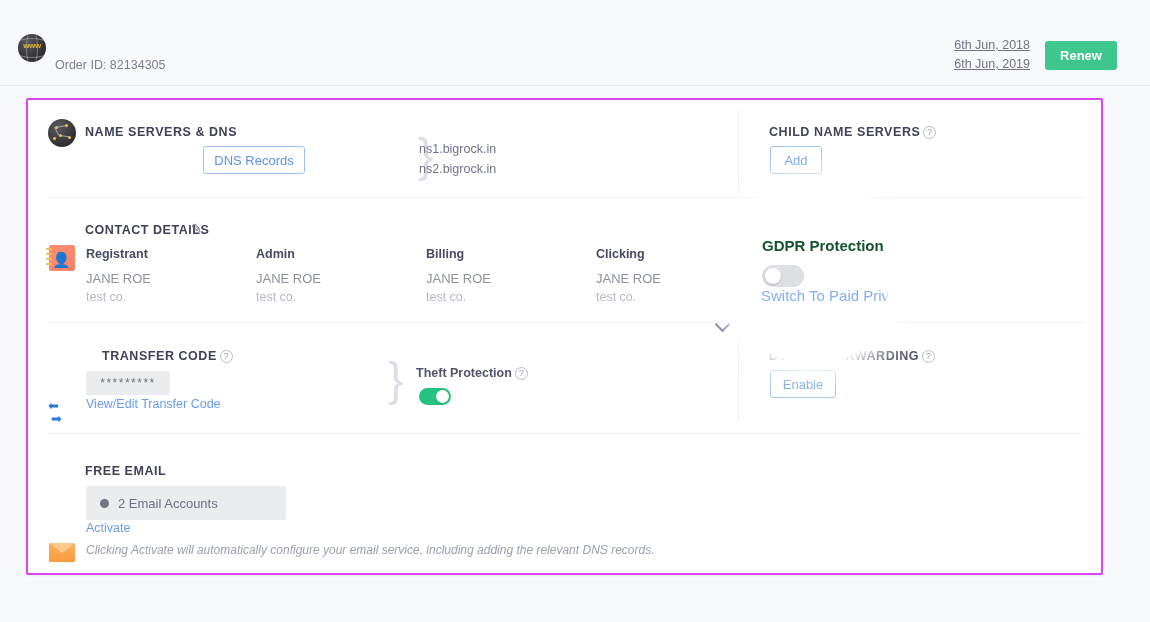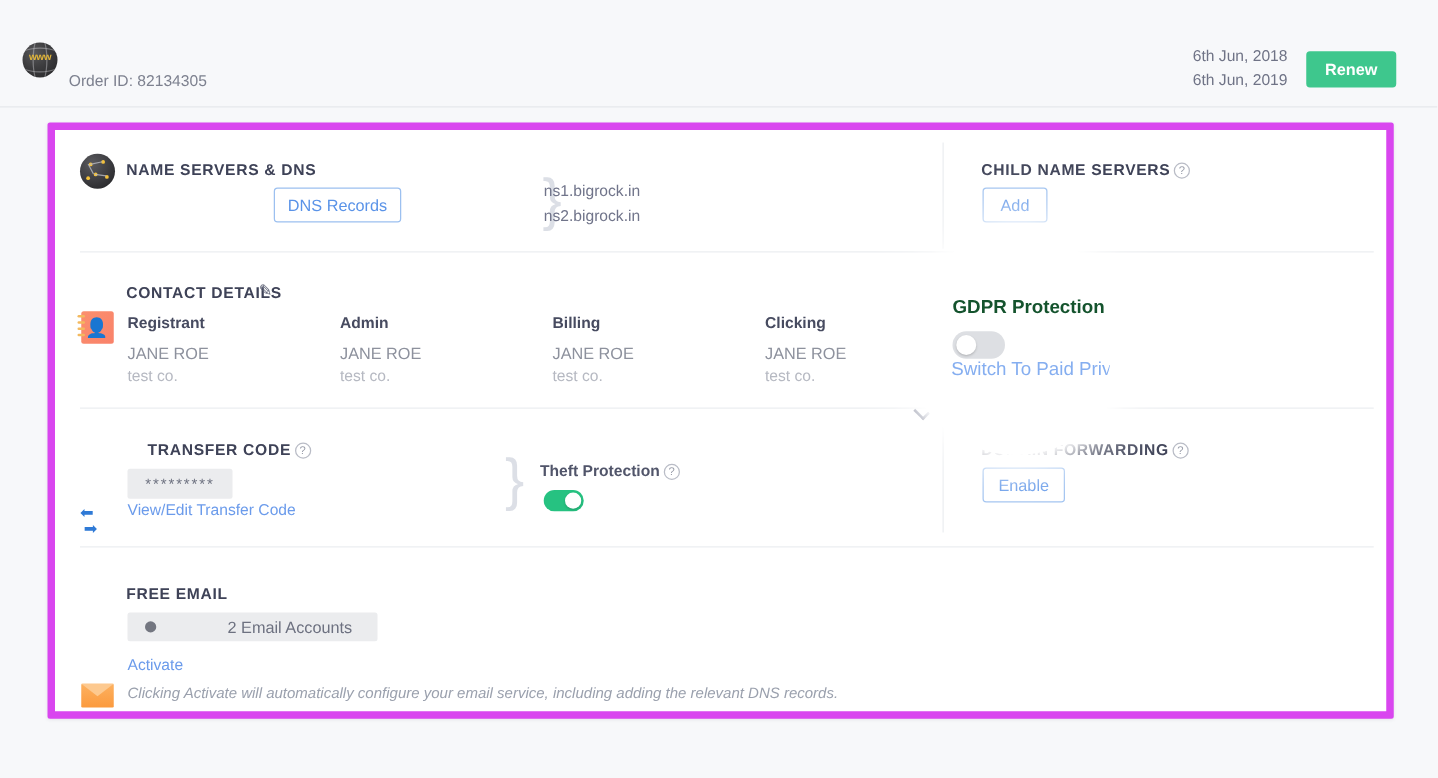--- a/index.html
+++ b/index.html
@@ -39,35 +39,35 @@
     position: absolute; left: 54px; top: 33px;
     font-size: 16.5px; font-weight: bold; letter-spacing: .4px;
     color: #3e4257;
   }
   .hdr-sub {
     position: absolute; left: 55px; top: 58px;
     font-size: 12.5px; color: #7d818f;
   }
   .hdr-dates {
     position: absolute; right: 120px; top: 36px;
-    text-align: right; font-size: 12.5px; color: #6f7386; line-height: 19px;
+    text-align: right; font-size: 12.5px; color: #6f7386; line-height: 19px; text-decoration: underline;
   }
   .renew-btn {
     position: absolute; right: 33px; top: 41px;
     width: 72px; height: 29px; border: none; border-radius: 3px;
     background: #3ec78d; color: #ffffff;
     font-size: 13px; font-weight: bold;
     font-family: "Liberation Sans", sans-serif;
     cursor: pointer;
   }
 
   
   .card {
-    position: absolute; left: 38px; top: 98px; width: 1077px; height: 477px;
-    background: #ffffff; border: 6px solid #d946ef; border-radius: 2px;
+    position: absolute; left: 26px; top: 98px; width: 1077px; height: 477px;
+    background: #ffffff; border: 2px solid #d946ef; border-radius: 2px;
     box-shadow: 0 1px 3px rgba(30,35,50,.07);
   }
   .row-sep {
     position: absolute; left: 20px; width: 1035px; height: 1px; background: #eceef1;
   }
   .col-sep {
     position: absolute; width: 1px; background: #eceef1;
   }
 
   .sec-icon { position: absolute; width: 28px; height: 28px; }
@@ -314,21 +314,21 @@
       <div class="knob"></div>
     </div>
 
     <div class="sec-title" style="left:741px; top:249px;">
       <span>DOMAIN FORWARDING</span><span class="qmark">?</span>
     </div>
     <button class="outline-btn" style="left:742px; top:270px; width:66px;">Enable</button>
 
     <div class="sec-icon ico-mail" style="left:21px; top:361px; width:26px; height:19px;"></div>
     <div class="sec-title" style="left:57px; top:364px;">FREE EMAIL</div>
-    <div class="email-chip" style="left:58px; top:386px; width:200px; height:23px;gap:48px;">
+    <div class="email-chip" style="left:58px; top:386px; width:200px; height:34px;">
       <span class="dot"></span>
       <span>2 Email Accounts</span>
     </div>
     <div class="link" style="left:58px; top:421px;">Activate</div>
     <div class="note" style="left:58px; top:443px;text-align:right;">Clicking Activate will automatically configure your email service, including adding the relevant DNS records.</div>
 
   </div>
 
   <div class="magnifier">
     <div class="mg-title">

